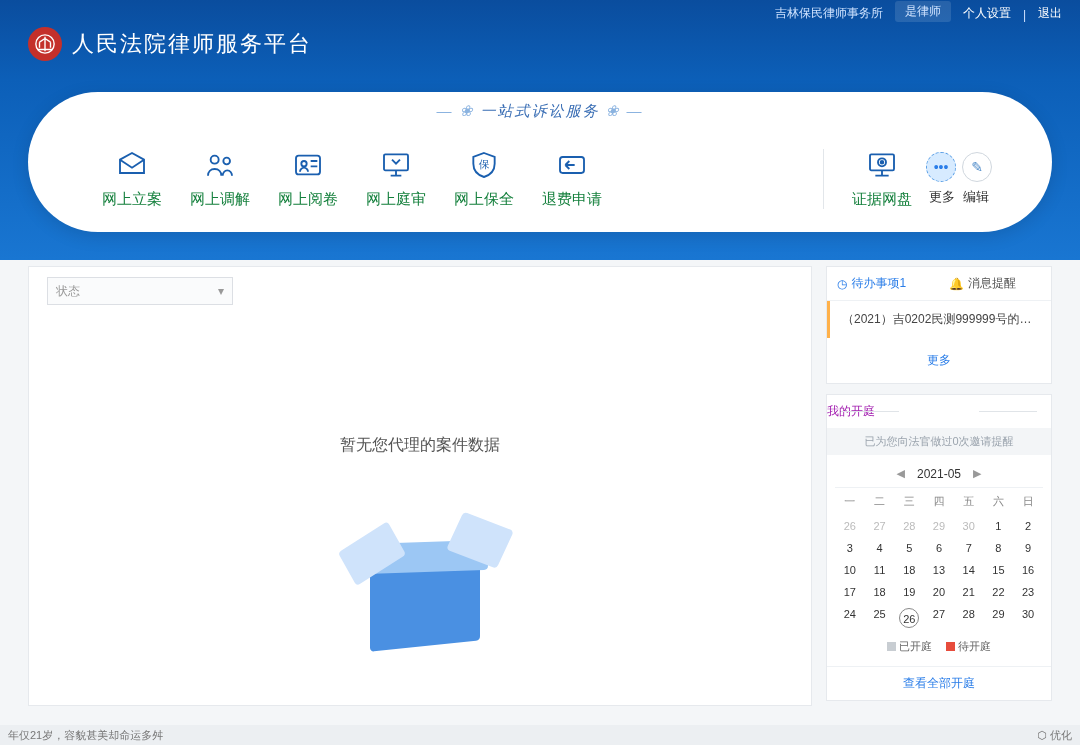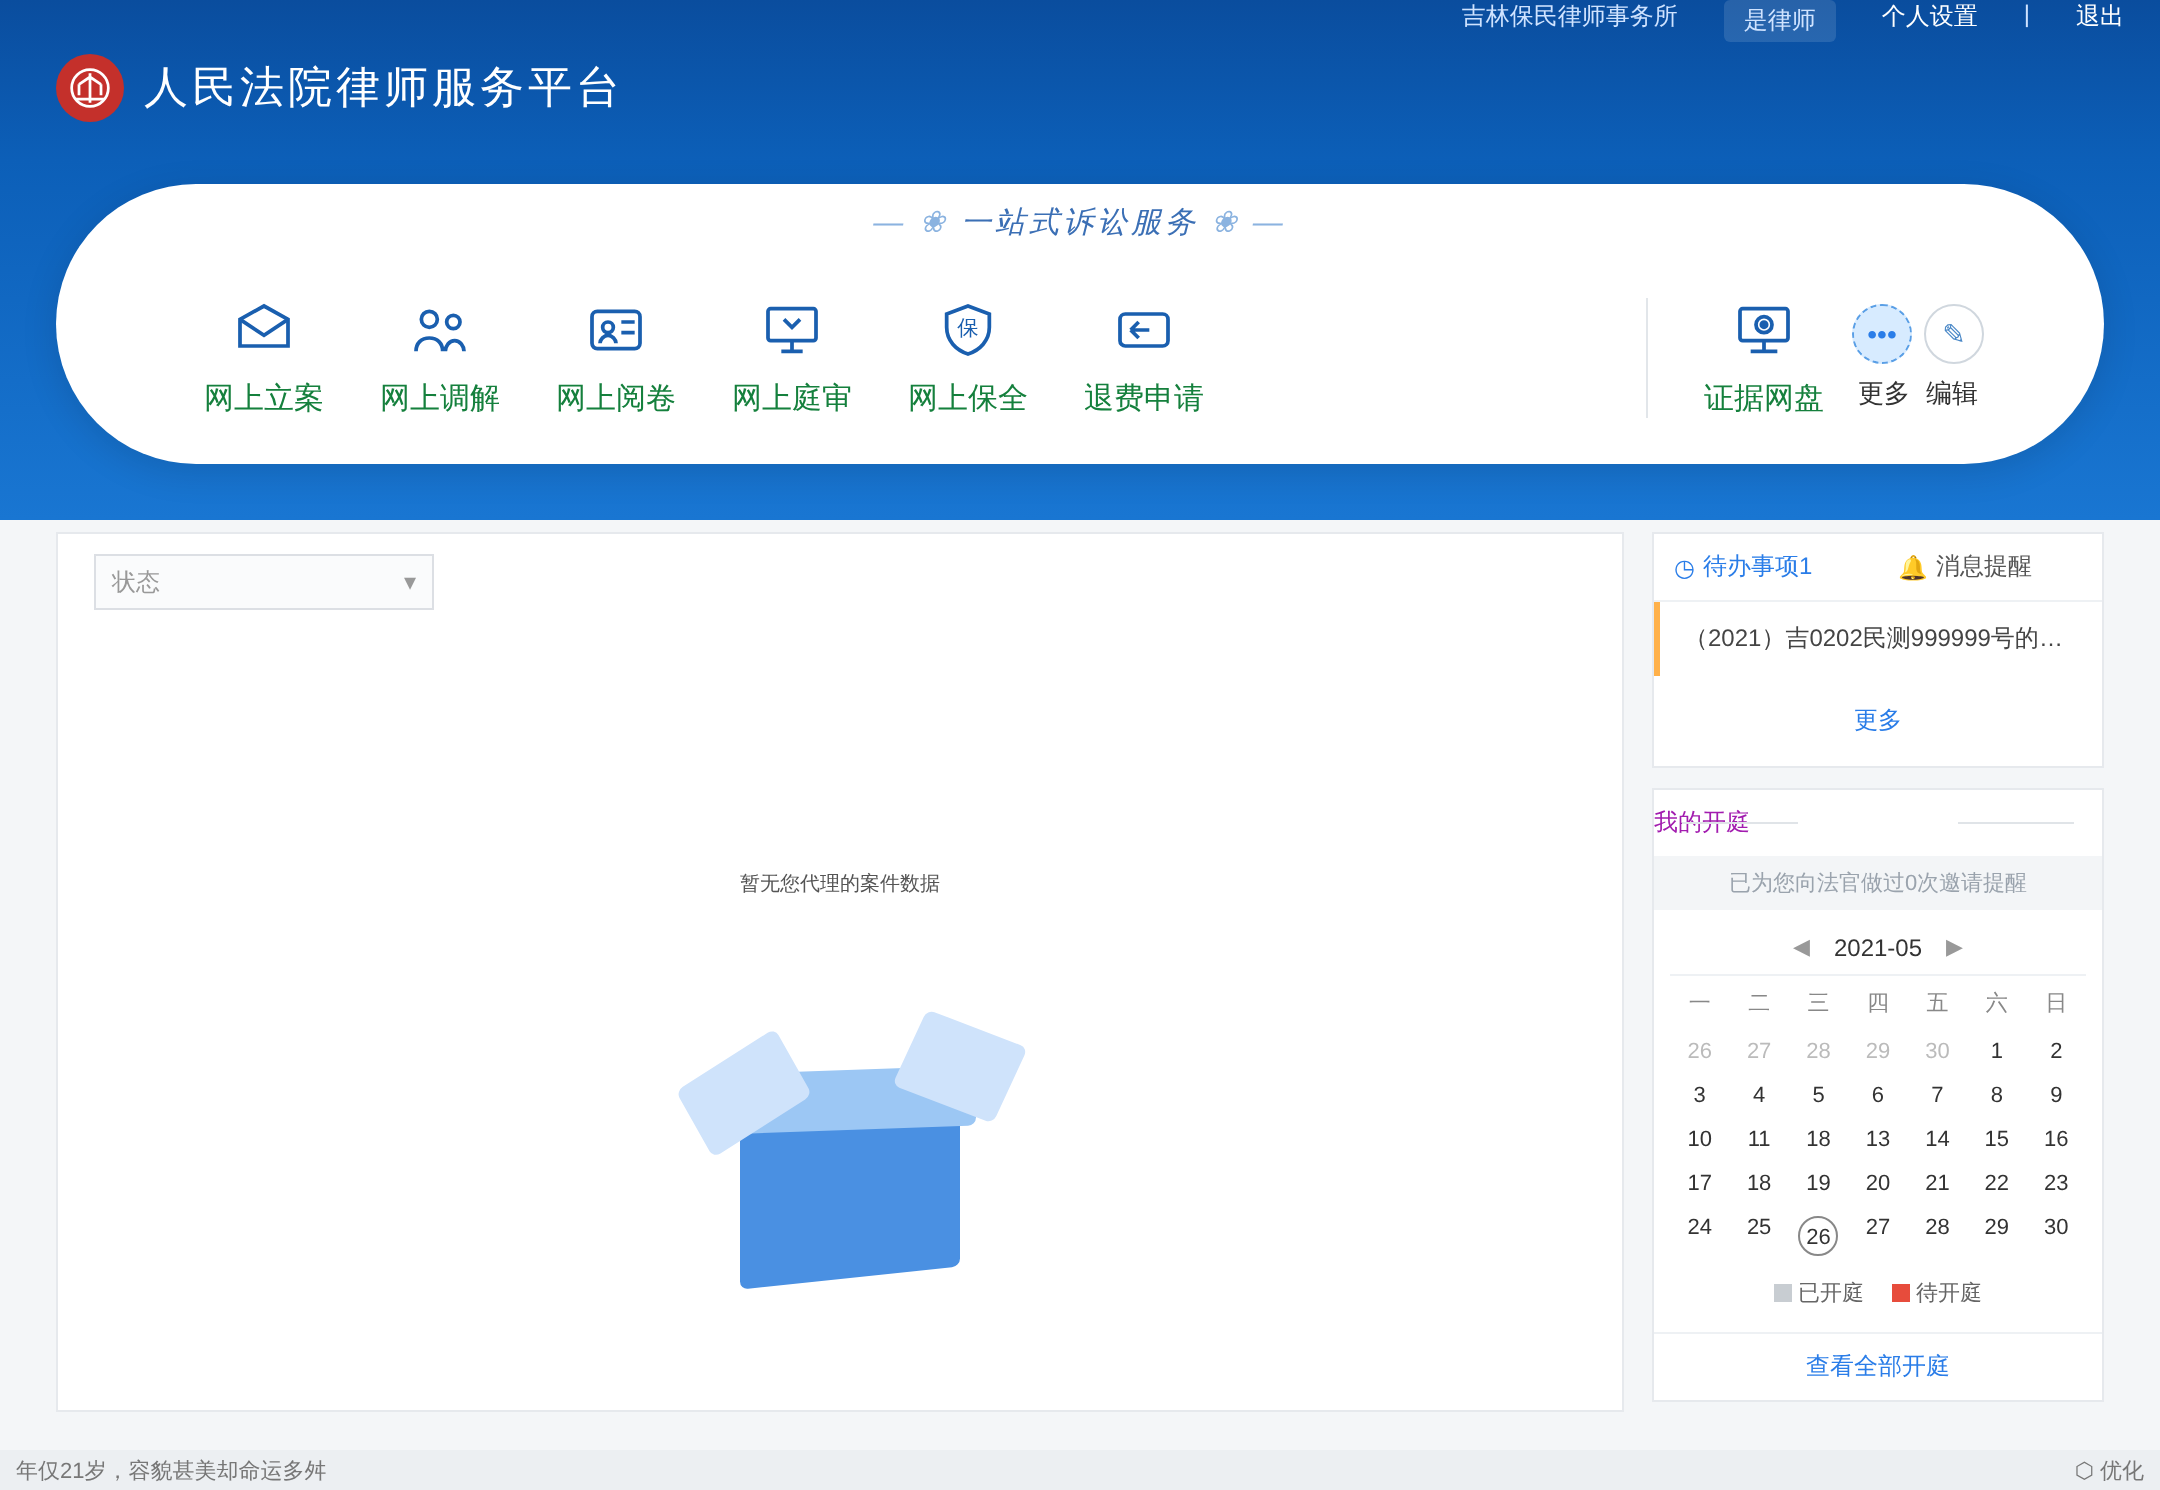--- a/index.html
+++ b/index.html
@@ -1,18 +1,18 @@
 <!DOCTYPE html>
 <html><head>
 <meta charset="utf-8">
 <style>
 *{margin:0;padding:0;box-sizing:border-box;font-family:"Microsoft YaHei","PingFang SC",sans-serif}
 body{width:1080px;height:745px;overflow:hidden;background:#f4f6f8;position:relative}
 .header-bar{height:80px;background:linear-gradient(180deg,#0a4d9e 0%,#0c5fb8 100%);position:relative;display:flex;align-items:center;padding:0 28px}
-.top-strip{position:absolute;top:0;right:0;height:22px;display:flex;align-items:flex-start;gap:23px;padding-right:18px;font-size:12px;color:#cfe3ff}
+.top-strip{position:absolute;top:0;right:0;height:22px;display:flex;align-items:flex-end;gap:12px;padding-right:18px;font-size:12px;color:#cfe3ff}
 .top-strip .pill{background:rgba(255,255,255,.12);padding:2px 10px;border-radius:3px}
 .top-strip a{color:#fff;cursor:pointer}
 .logo-wrap{display:flex;align-items:center;gap:10px;margin-top:8px}
 .logo-emblem{width:34px;height:34px;border-radius:50%;background:#c4302b;display:flex;align-items:center;justify-content:center;color:#fff;font-size:18px}
 .site-title{color:#fff;font-size:22px;font-weight:500;letter-spacing:2px}
 .blue-bg{background:linear-gradient(180deg,#0c5fb8 0%,#1976d2 100%);height:180px;position:relative}
 .service-panel{position:absolute;top:12px;left:28px;right:28px;background:#fff;border-radius:70px;height:140px;box-shadow:0 4px 18px rgba(0,0,0,.12);display:flex;flex-direction:column}
 .panel-title{text-align:center;color:#3b6fb5;font-size:15px;font-style:italic;padding-top:10px;letter-spacing:2px}
 .panel-title::before,.panel-title::after{content:"— ❀ ";color:#8bb3e0}
 .panel-title::after{content:" ❀ —"}
@@ -34,22 +34,22 @@
 .tab.active{color:#111;font-weight:600}
 .tab.active::after{content:"";position:absolute;left:0;right:0;bottom:-1px;height:2px;background:#2a7de8}
 .tab .cnt{color:#888;font-weight:400}
 .search-wrap{margin-left:auto;display:flex;align-items:center;gap:0}
 .search-sel{border:1px solid #dcdfe4;height:28px;font-size:12px;padding:0 18px 0 8px;background:#fff;color:#555;border-radius:2px 0 0 2px;position:relative}
 .search-sel::after{content:"▾";position:absolute;right:5px;color:#888}
 .search-box{border:1px solid #dcdfe4;border-left:none;height:28px;display:flex;align-items:center;padding:0 8px;border-radius:0 2px 2px 0}
 .search-box .sico{color:#9aa3ad;font-size:13px;margin-right:5px}
 .search-box input{border:none;outline:none;font-size:12px;width:150px;color:#333}
 .status-row{padding:10px 18px}
-.status-sel{border:1px solid #dcdfe4;height:28px;width:170px;font-size:12px;color:#999;padding:0 8px;display:flex;align-items:center;justify-content:space-between;background:#fafbfc}
-.empty{text-align:center;padding:120px 0 0;color:#555;font-size:10px}
+.status-sel{border:1px solid #dcdfe4;height:28px;width:186px;font-size:12px;color:#999;padding:0 8px;display:flex;align-items:center;justify-content:space-between;background:#fafbfc}
+.empty{text-align:center;padding:120px 0 0;color:#555;font-size:16px}
 .empty-art{margin:60px auto 0;width:200px;height:130px;position:relative}
 .box3d{position:absolute;bottom:0;left:50px;width:110px;height:80px;background:#4a90e2;transform:skewY(-6deg);border-radius:4px}
 .box3d::before{content:"";position:absolute;top:-24px;left:-8px;width:126px;height:30px;background:#9cc7f4;border-radius:4px;transform:skewY(4deg)}
 .flap{position:absolute;width:56px;height:40px;background:#cfe3fb;border-radius:4px}
 .flap.l{top:-38px;left:-26px;transform:rotate(-28deg)}
 .flap.r{top:-40px;right:-28px;transform:rotate(26deg)}
 .right-pane{width:226px;display:flex;flex-direction:column;gap:10px}
 .card{background:#fff;border:1px solid #e6e9ed}
 .todo-head{display:flex;border-bottom:1px solid #eef1f4}
 .todo-head .th{flex:1;padding:8px 10px;font-size:12px;color:#555;display:flex;align-items:center;gap:4px;cursor:pointer}

